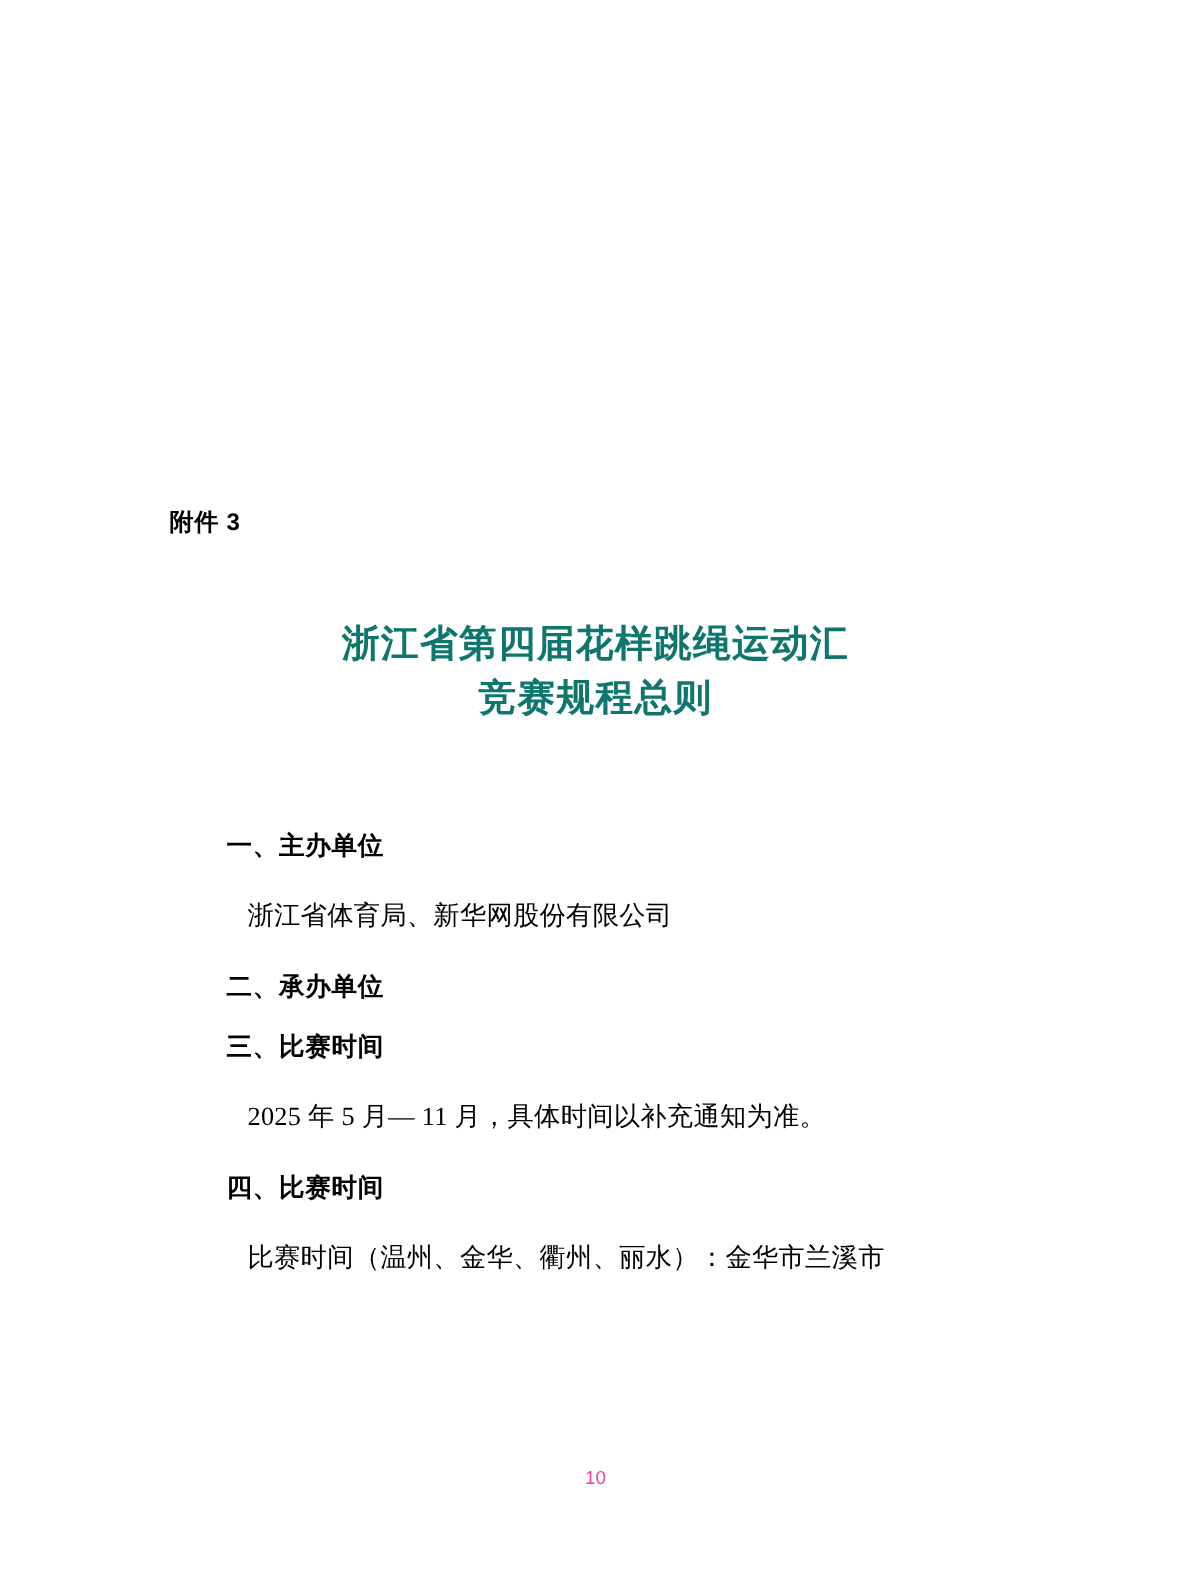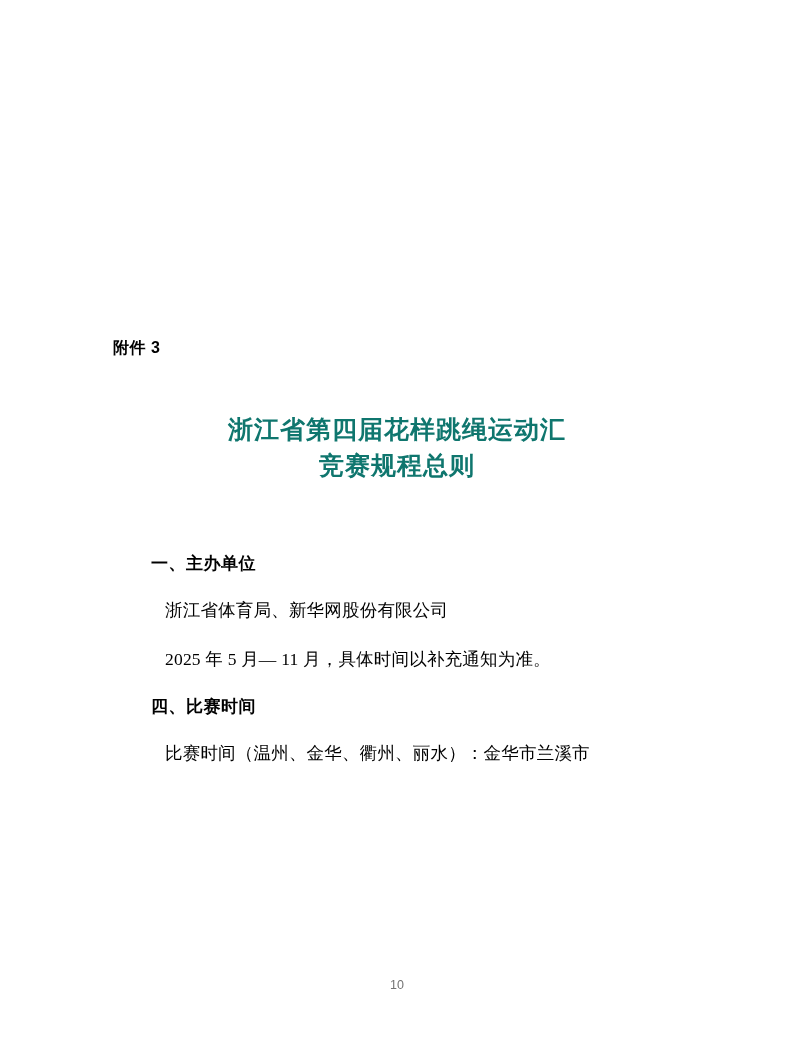--- a/index.html
+++ b/index.html
@@ -81,41 +81,43 @@
   }
 
   .page-number {
     position: absolute;
     left: 0;
     right: 0;
     top: 978px;
     text-align: center;
     font-family: "Liberation Sans", "DejaVu Sans", sans-serif;
     font-size: 12.5px;
-    color: #737373;
+    color: #ec4899;
   }
 </style>
 </head>
 <body>
 
 <div class="page">
 
   <div class="attachment-label">附件 3</div>
 
   <div class="doc-title">
     <div>浙江省第四届花样跳绳运动汇</div>
     <div>竞赛规程总则</div>
   </div>
 
   <div class="body-area">
 
     <div class="section-heading">一、主办单位</div>
     <p class="para">浙江省体育局、新华网股份有限公司</p>
 
+    <div class="section-heading">二、承办单位</div>
 
+    <div class="section-heading">三、比赛时间</div>
     <p class="para">2025 年 5 月— 11 月，具体时间以补充通知为准。</p>
 
     <div class="section-heading">四、比赛时间</div>
     <p class="para">比赛时间（温州、金华、衢州、丽水）：金华市兰溪市</p>
 
   </div>
 
   <div class="page-number">10</div>
 
 </div>

